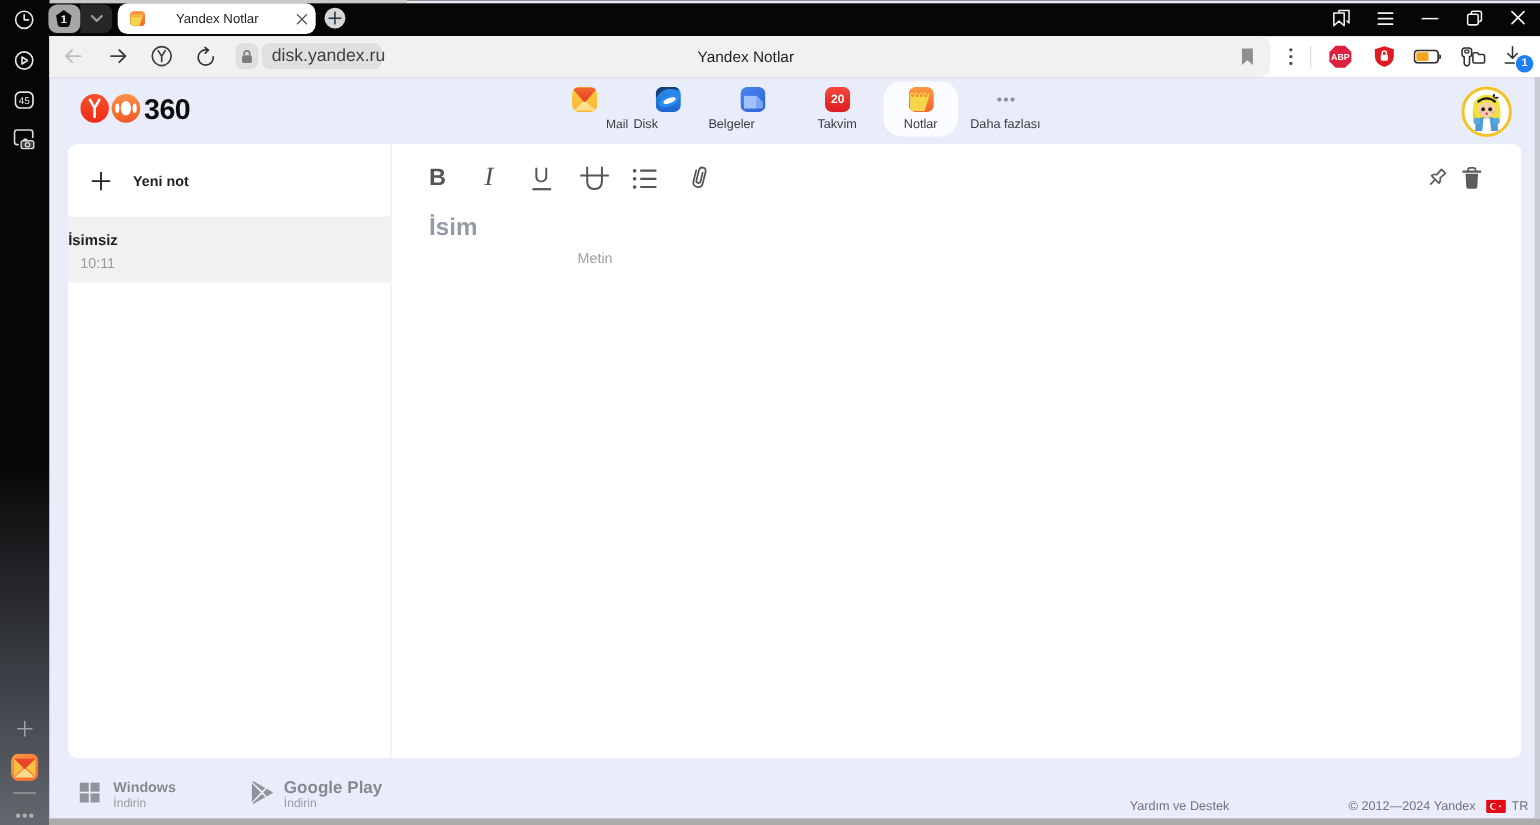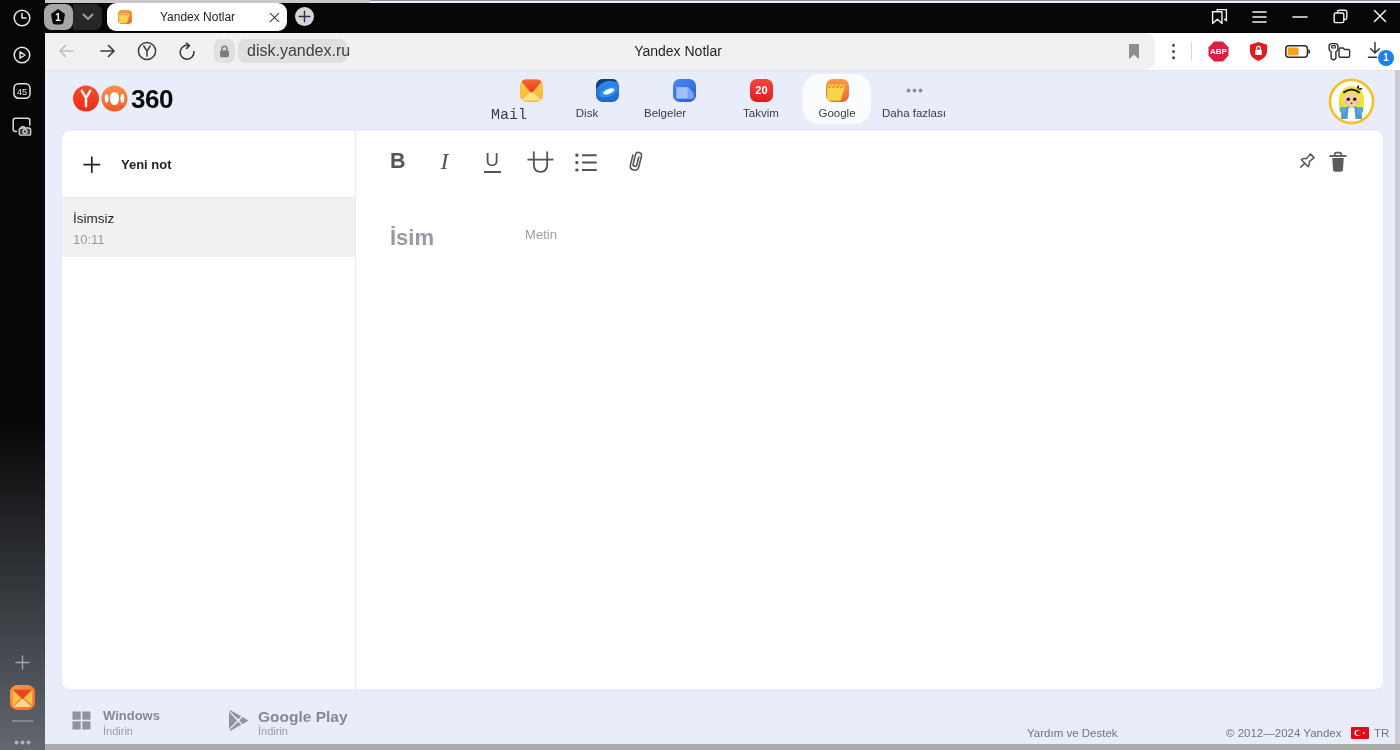--- a/index.html
+++ b/index.html
@@ -232,21 +232,21 @@
     <clipPath id="mailc">
         <rect width="24" height="24" rx="7"></rect>
       </clipPath>
   </defs>
   <g clip-path="url(#mailc)">
     <rect width="24" height="24" fill="url(#mailg)"></rect>
     <path d="M1.5 22.5 L12 12.8 L22.5 22.5 Z" fill="#fce28f"></path>
     <path d="M-0.5 0.5 L24.5 0.5 L13.5 13.3 Q12 15 10.5 13.3 Z" fill="url(#mailr)"></path>
   </g>
 </svg>
-<div class="abs" style="left:491px;top:107px;width:80px;text-align:left;font-size:15px;color:#383c44;font-family:Liberation Mono, monospace;">Mail</div>
+<div class="abs" style="left:491px;top:107px;width:80px;text-align:right;font-size:11px;color:#383c44;">Mail</div>
 
 <svg class="abs" style="left:595.5px;top:79px;" width="23" height="23" viewBox="0 0 24 24">
   <defs>
     <linearGradient id="diskg" x1="0" y1="0" x2="0" y2="1">
       <stop offset="0" stop-color="#2e8df1"></stop>
         <stop offset="1" stop-color="#1e66cd"></stop>
     </linearGradient>
     <clipPath id="diskc">
         <rect width="24" height="24" rx="7"></rect>
       </clipPath>
@@ -287,21 +287,21 @@
     </linearGradient>
   </defs>
   <rect width="24" height="24" rx="7" fill="url(#takg)"></rect>
   <text x="12" y="15.6" font-size="11.5" font-weight="bold" fill="#ffffff" text-anchor="middle" font-family="Liberation Sans">20</text>
 </svg>
 <div class="abs" style="left:721px;top:107px;width:80px;text-align:center;font-size:11.5px;color:#383c44;">Takvim</div>
 
 <svg class="abs" style="left:825.5px;top:79px;" width="23" height="23" viewBox="0 0 24 24">
   <use href="#notesicon"></use>
 </svg>
-<div class="abs" style="left:797px;top:107px;width:80px;text-align:center;font-size:11.5px;color:#383c44;">Google</div>
+<div class="abs" style="left:797px;top:107px;width:80px;text-align:center;font-size:11.5px;color:#383c44;">Notlar</div>
 
 <svg class="abs" style="left:906px;top:88px;" width="17" height="5" viewBox="0 0 17 5">
   <circle cx="2.5" cy="2.5" r="1.9" fill="#8b909b"></circle>
   <circle cx="8.5" cy="2.5" r="1.9" fill="#8b909b"></circle>
   <circle cx="14.5" cy="2.5" r="1.9" fill="#8b909b"></circle>
 </svg>
 <div class="abs" style="left:864px;top:107px;width:100px;text-align:center;font-size:11.5px;color:#383c44;">Daha fazlası</div>
 
 <svg class="abs" style="left:1328px;top:78px;" width="47" height="47" viewBox="0 0 47 47">
   <defs>
@@ -330,21 +330,21 @@
     <circle cx="29.2" cy="24.3" r="1.4" fill="#f2a0b5" opacity="0.8"></circle>
     <circle cx="23.5" cy="25.3" r="1" fill="#c2185b"></circle>
   </g>
   <circle cx="23.5" cy="23.5" r="21.6" fill="none" stroke="#f3c22a" stroke-width="2.7"></circle>
 </svg>
 
 <svg class="abs" style="left:82.5px;top:155.5px;" width="18" height="18" viewBox="0 0 18 18">
   <path d="M8.8 0.4 V17 M0.4 8.7 H17.2" stroke="#262626" stroke-width="1.7"></path>
 </svg>
 <div class="abs" style="left:121px;top:156px;width:120px;height:17px;line-height:17px;font-size:13px;font-weight:bold;color:#1f1f1f;">Yeni not</div>
-<div class="abs" style="left:73px;top:211px;width:200px;height:16px;line-height:16px;font-size:13.5px;font-weight:normal;color:#1f1f1f;">İsimsiz</div>
+<div class="abs" style="left:62px;top:211px;width:200px;height:16px;line-height:16px;font-size:13.5px;font-weight:bold;color:#1f1f1f;">İsimsiz</div>
 <div class="abs" style="left:73px;top:232px;width:200px;height:15px;line-height:15px;font-size:13px;color:#9b9b9d;">10:11</div>
 
 <div class="abs" style="left:390px;top:150px;width:17px;height:23px;font-size:21.5px;font-weight:bold;color:#555557;line-height:23px;">B</div>
 <div class="abs" style="left:436px;top:149px;width:17px;height:24px;font-size:24px;font-style:italic;color:#555557;line-height:24px;font-family:'Liberation Serif',serif;text-align:center;">I</div>
 <div class="abs" style="left:483px;top:149px;width:18px;height:21px;font-size:19px;color:#555557;line-height:21px;text-align:center;">U</div>
 <div class="abs" style="left:484px;top:170.5px;width:17px;height:2px;background:#555557;"></div>
 <svg class="abs" style="left:527px;top:151px;" width="27" height="23" viewBox="0 0 27 23">
   <path d="M6.8 0.5 L6.8 13.5 Q6.8 20.8 13.5 20.8 Q20.2 20.8 20.2 13.5 L20.2 0.5" fill="none" stroke="#555557" stroke-width="1.8"></path>
   <path d="M0.5 8.6 H26.5" stroke="#555557" stroke-width="1.8"></path>
 </svg>
@@ -363,21 +363,21 @@
   <g transform="rotate(45 11 9)">
     <path d="M8.4 1.6 L13.6 1.6 L13.1 7.9 Q15.6 9.3 15.9 12.1 L6.1 12.1 Q6.4 9.3 8.9 7.9 Z" fill="none" stroke="#5c5c5e" stroke-width="1.6" stroke-linejoin="round"></path>
     <path d="M11 12.3 L11 18.6" stroke="#5c5c5e" stroke-width="1.6"></path>
   </g>
 </svg>
 <svg class="abs" style="left:1328px;top:151px;" width="20" height="22" viewBox="0 0 20 22">
   <path d="M1.5 5 H18.5" stroke="#5c5c5e" stroke-width="1.9"></path>
   <path d="M6.7 4.5 V3.4 Q6.7 1.6 8.5 1.6 L11.5 1.6 Q13.3 1.6 13.3 3.4 V4.5" fill="none" stroke="#5c5c5e" stroke-width="1.7"></path>
   <path d="M4.3 7 H15.7 L15 18.7 Q14.9 20.7 12.8 20.7 L7.2 20.7 Q5.1 20.7 5 18.7 Z" fill="#5c5c5e"></path>
 </svg>
-<div class="abs" style="left:390px;top:193px;width:300px;height:28px;line-height:28px;font-size:22px;font-weight:bold;color:#949aa7;margin-top:31px;">İsim</div>
+<div class="abs" style="left:390px;top:193px;width:300px;height:28px;line-height:28px;font-size:22px;font-weight:bold;color:#949aa7;">İsim</div>
 <div class="abs" style="left:391px;top:226px;width:300px;height:17px;line-height:17px;font-size:13px;color:#9b9fa8;text-align:center;">Metin</div>
 
 <svg class="abs" style="left:72px;top:711px;" width="19" height="19" viewBox="0 0 19 19">
   <rect x="0.5" y="0.5" width="8.2" height="8.2" fill="#8f939b"></rect>
   <rect x="10.3" y="0.5" width="8.2" height="8.2" fill="#8f939b"></rect>
   <rect x="0.5" y="10.3" width="8.2" height="8.2" fill="#8f939b"></rect>
   <rect x="10.3" y="10.3" width="8.2" height="8.2" fill="#8f939b"></rect>
 </svg>
 <div class="abs" style="left:103px;top:708px;font-size:13px;font-weight:bold;color:#848992;">Windows</div>
 <div class="abs" style="left:103px;top:725px;font-size:11px;color:#989ca4;">İndirin</div>

